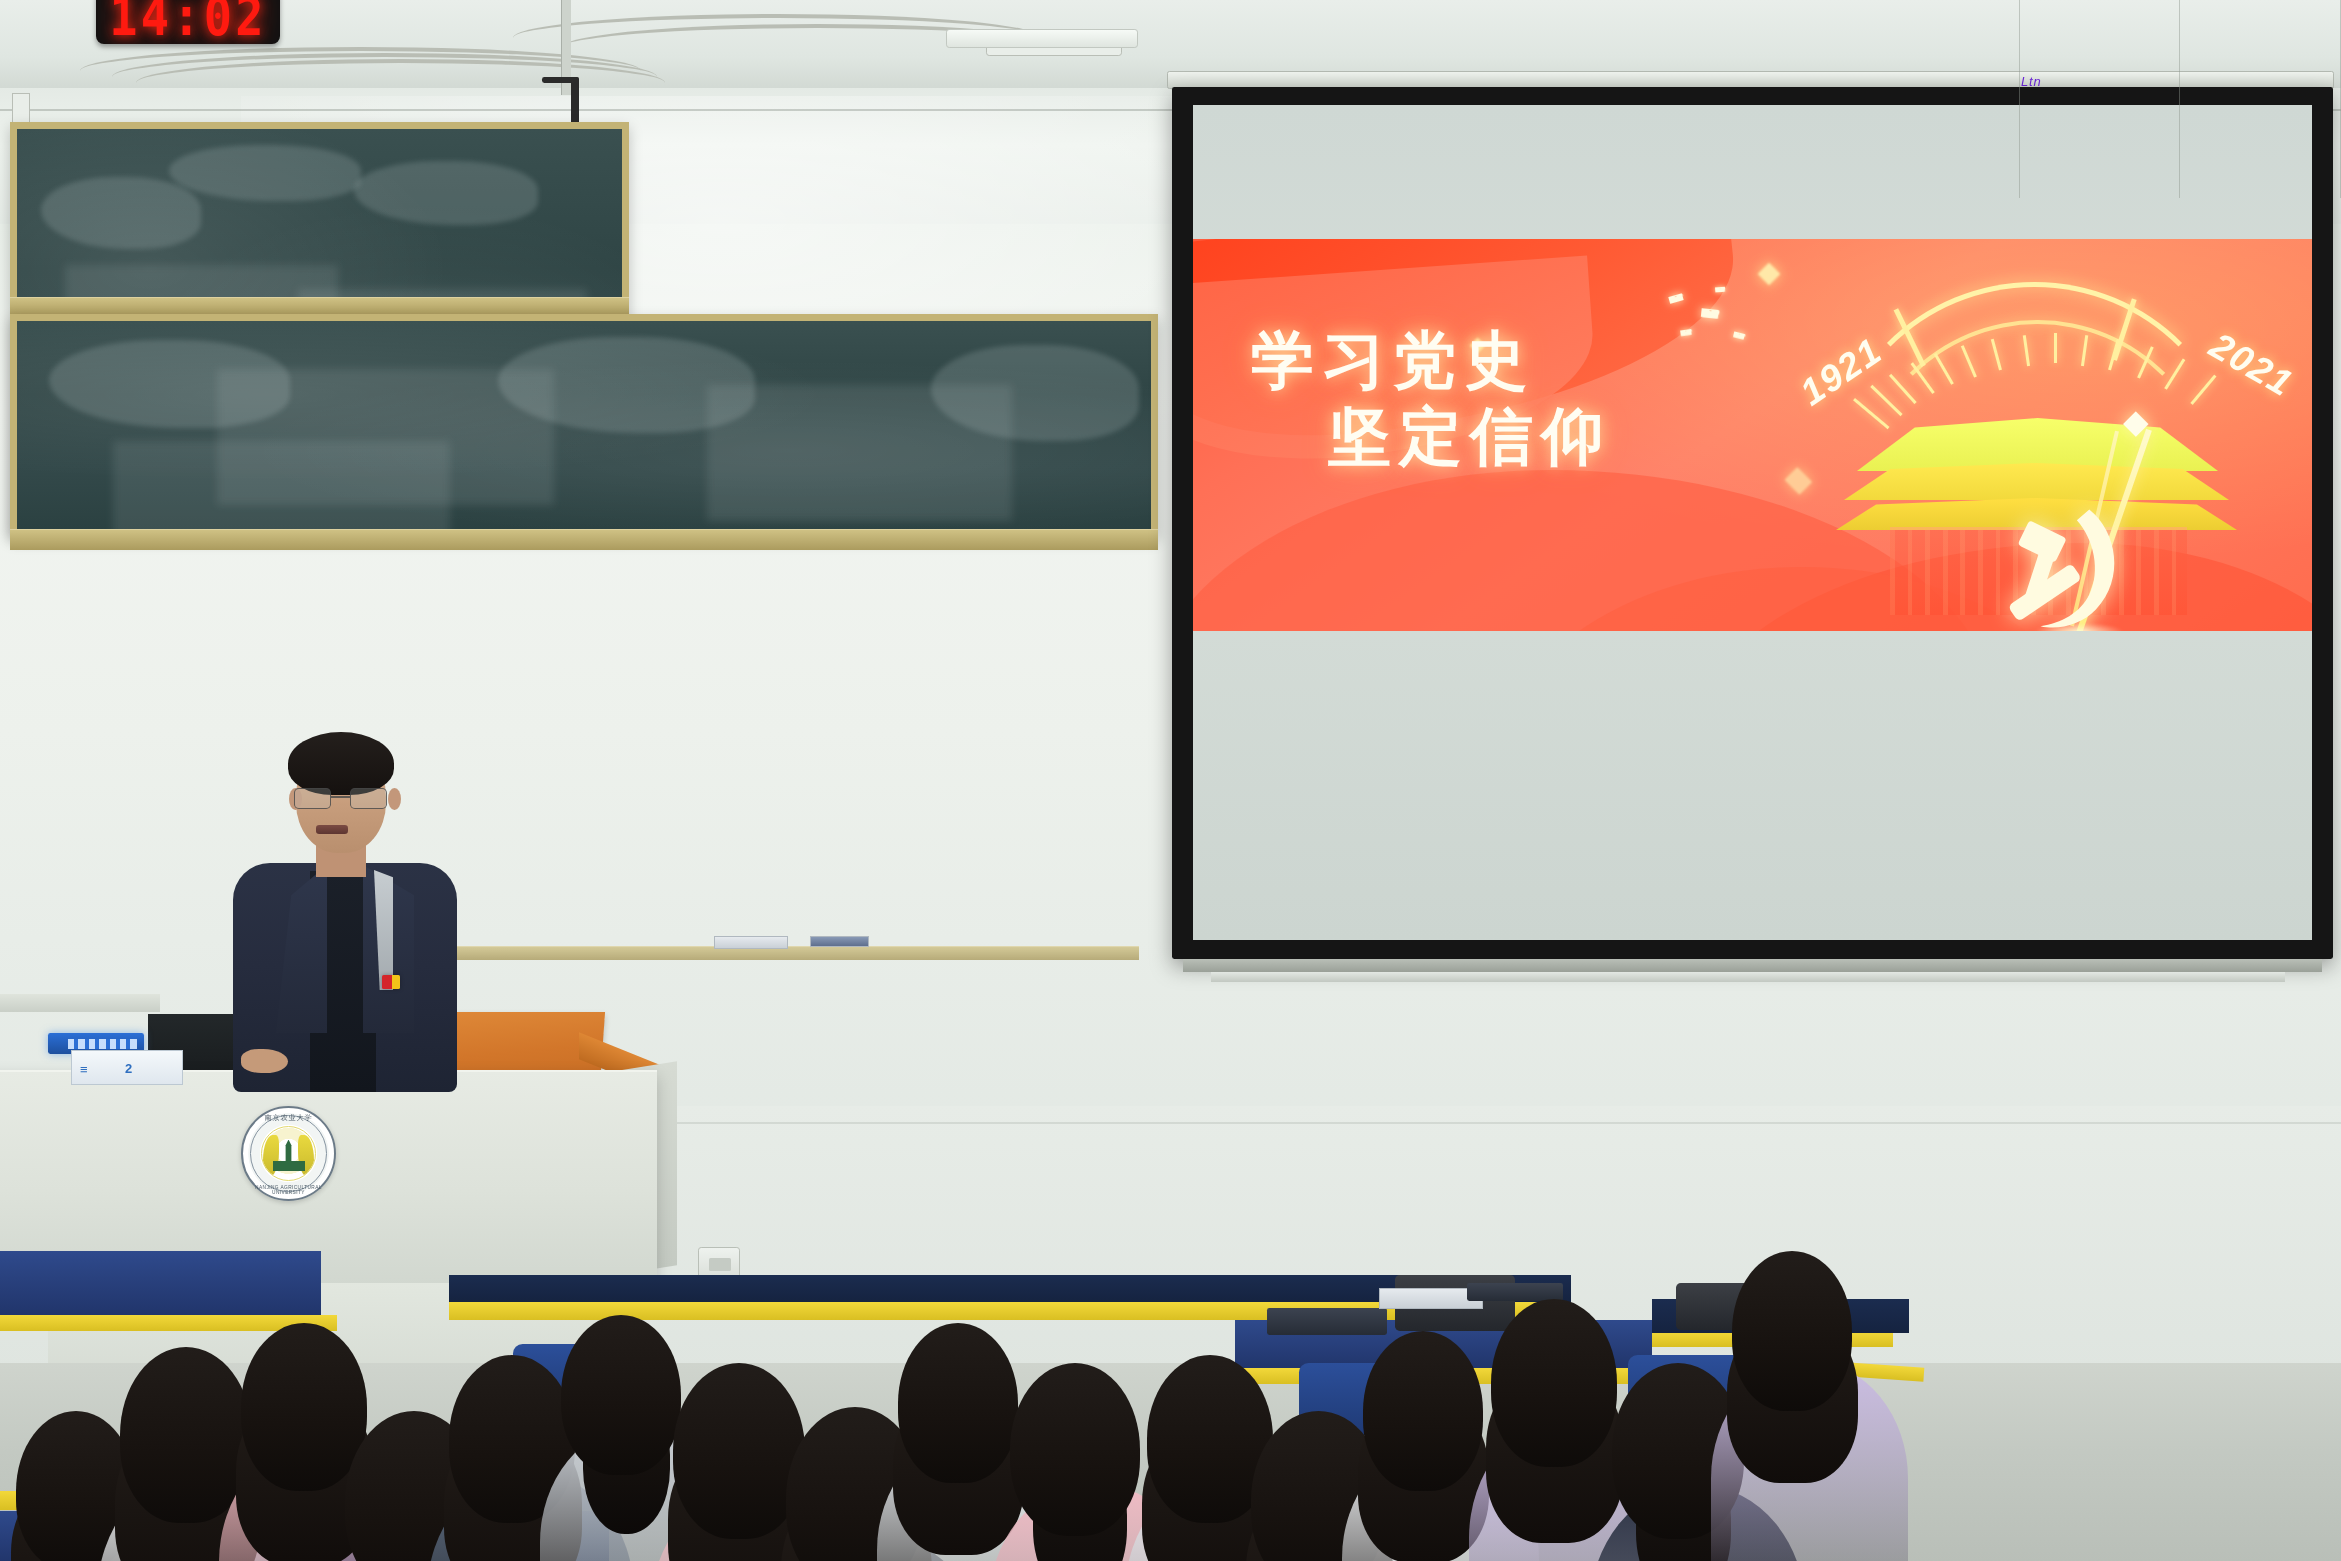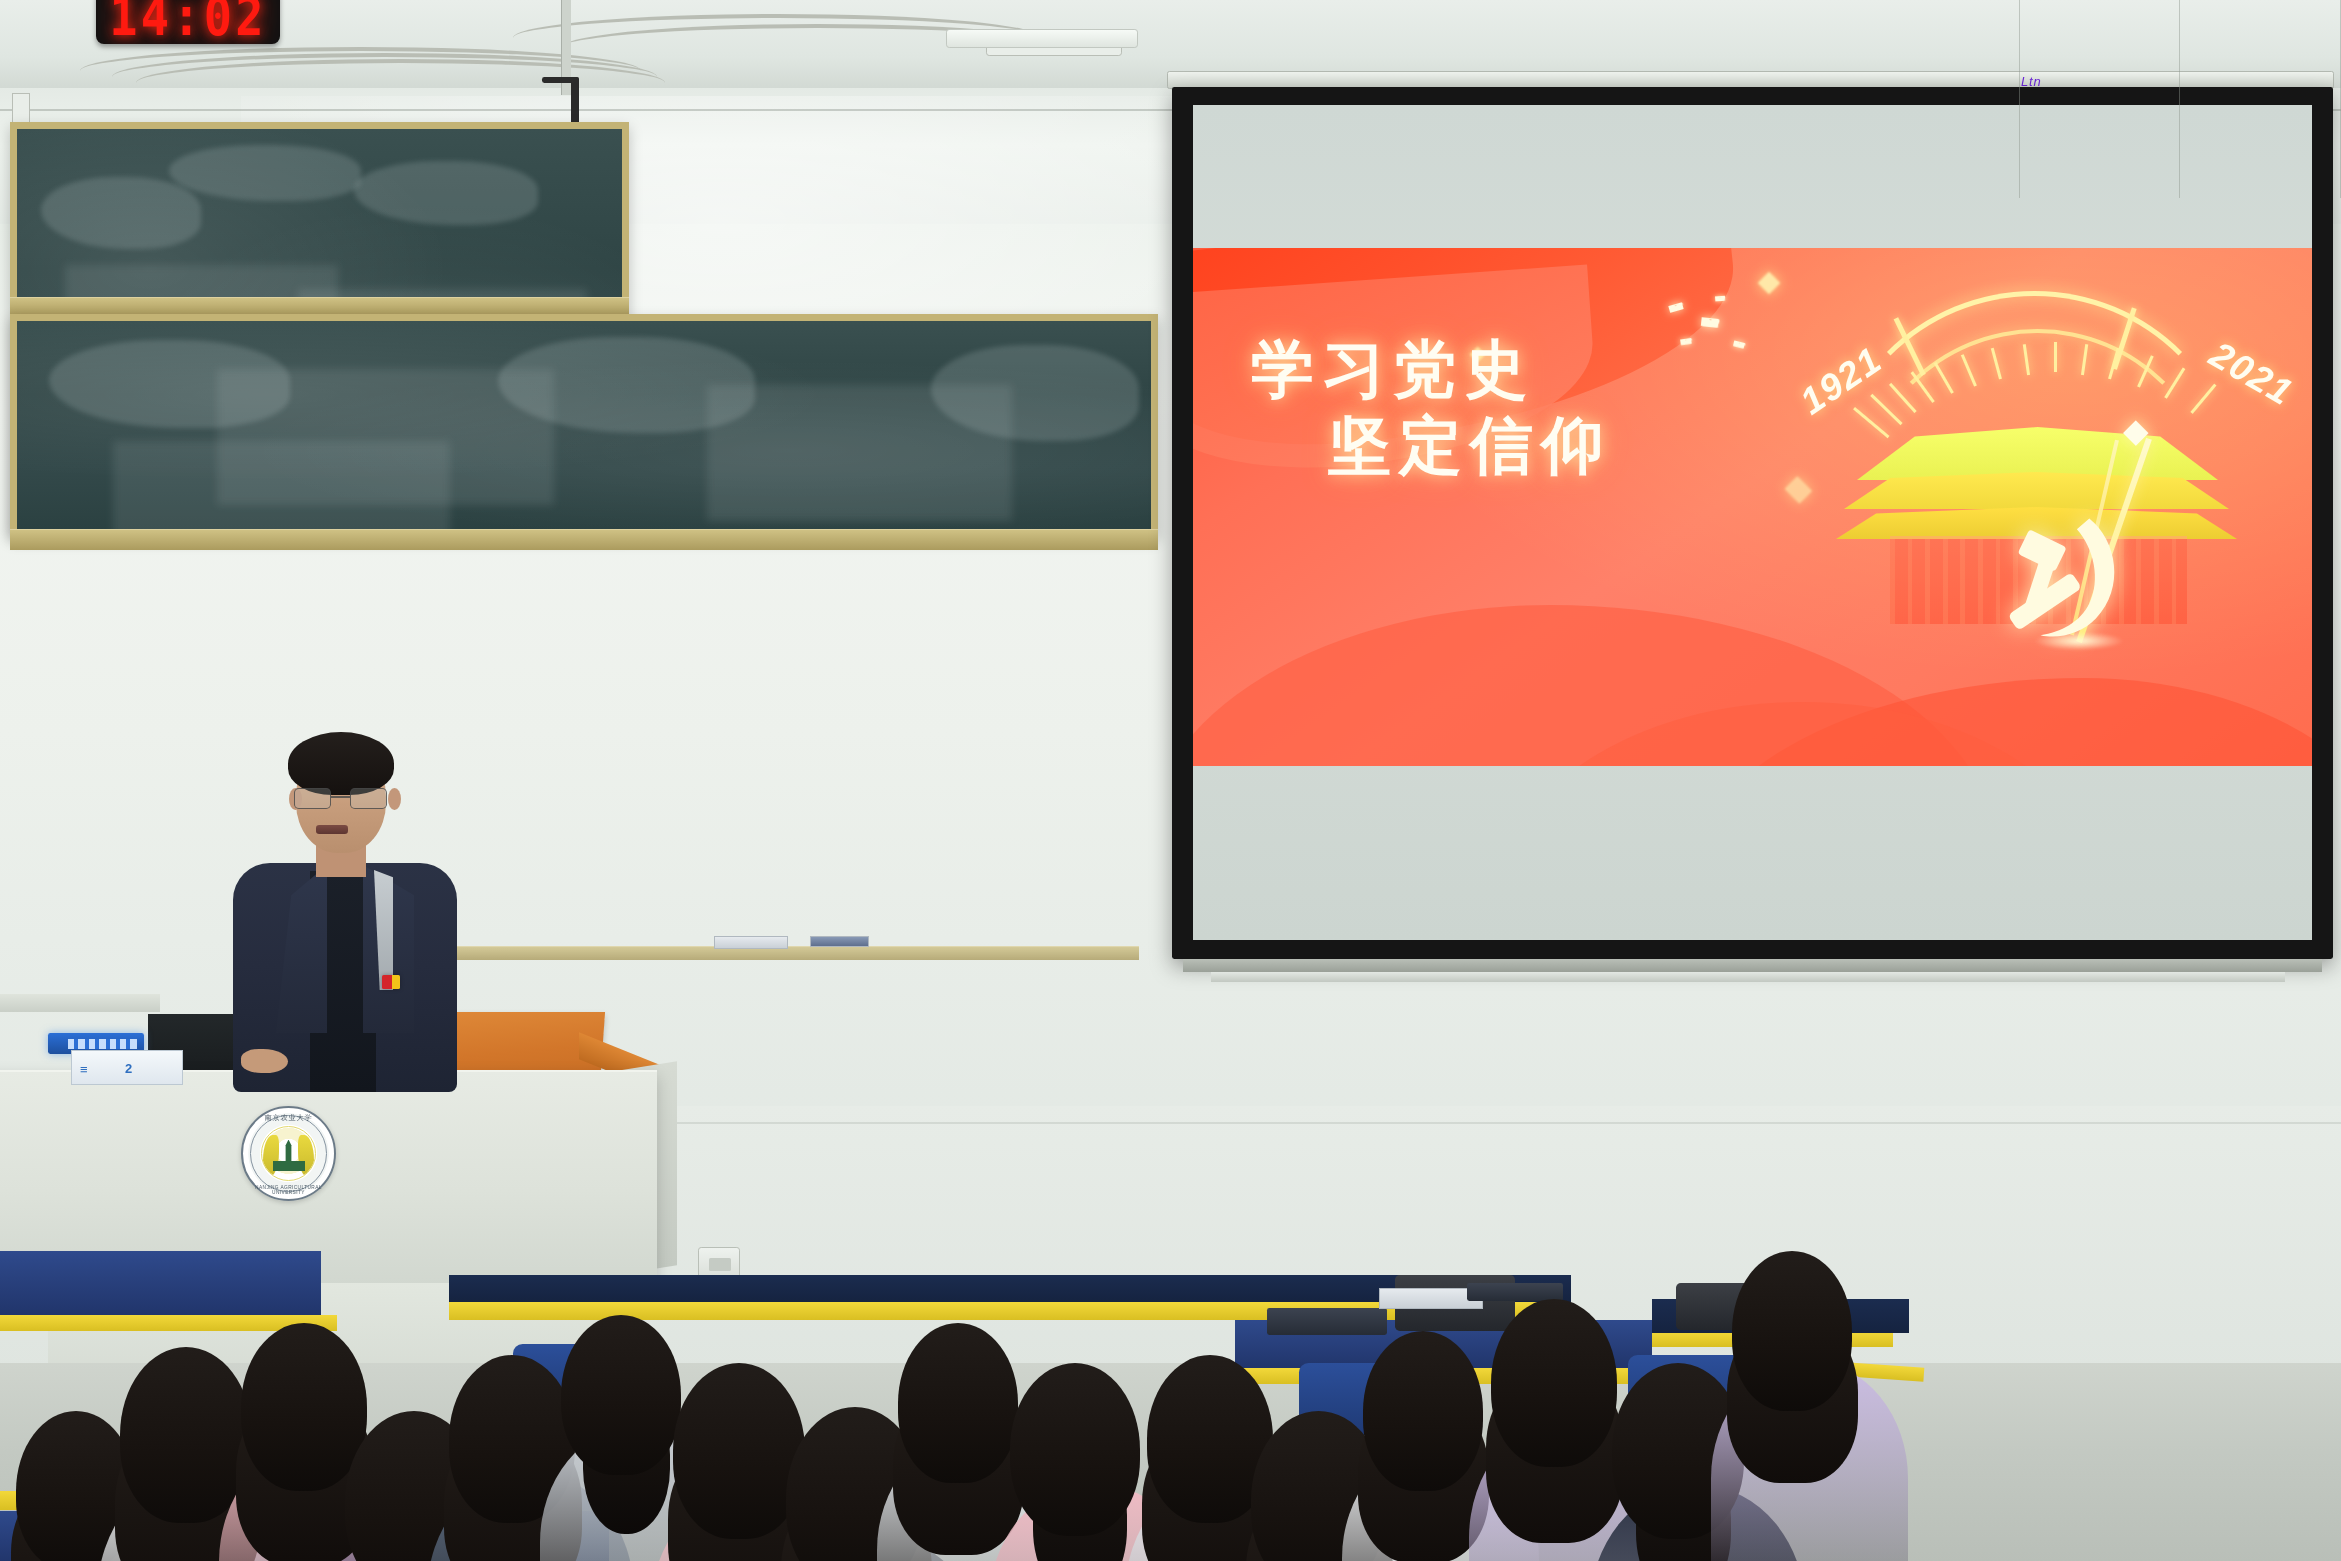--- a/index.html
+++ b/index.html
@@ -133,21 +133,21 @@
     position:absolute; left:1183px; top:959px; width:1139px; height:13px;
     background:linear-gradient(180deg,#b9bfb7,#9aa098);
   }
   .scr-bottom-bar2{
     position:absolute; left:1211px; top:972px; width:1074px; height:9.6px;
     background:linear-gradient(180deg,#e3e8e3,#c2c8c1);
   }
 
   
   .slide{
-    position:absolute; left:0; top:143px; width:100%; height:518px;
+    position:absolute; left:0; top:134px; width:100%; height:392px;
     background:
       radial-gradient(ellipse at 78% 22%, rgba(255,255,120,.22), rgba(255,255,120,0) 55%),
       linear-gradient(145deg,#ff5b3c 0%,#ff7056 22%,#ff8069 48%,#ff7a60 72%,#ff6c4e 100%);
     overflow:hidden;
   }
   .slide-hills-top{
     position:absolute; left:-32px; top:-24px; width:577px; height:208px;
     background:linear-gradient(150deg,#ff3d18 0%,#ff542c 55%,#ff6a45 100%);
     border-radius:0 0 80% 40%;
     transform:rotate(-6deg);

